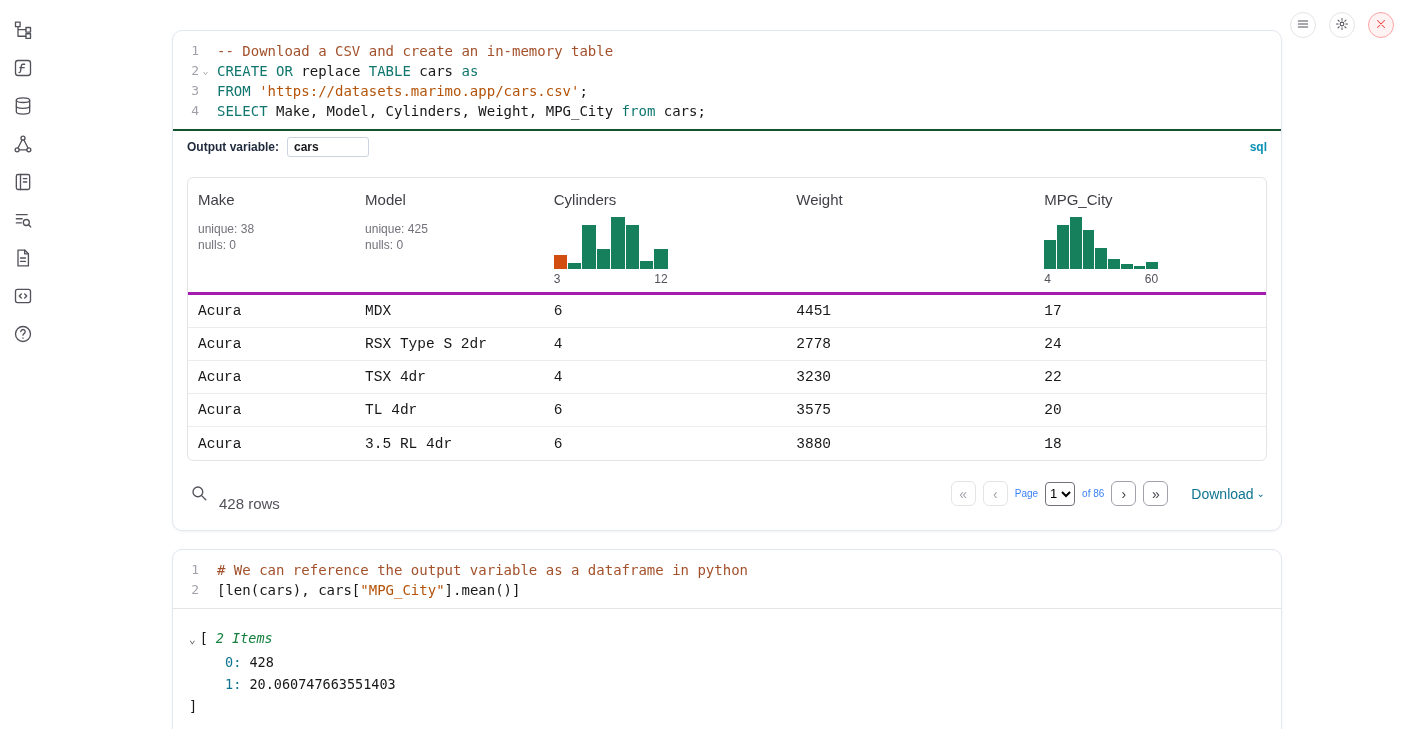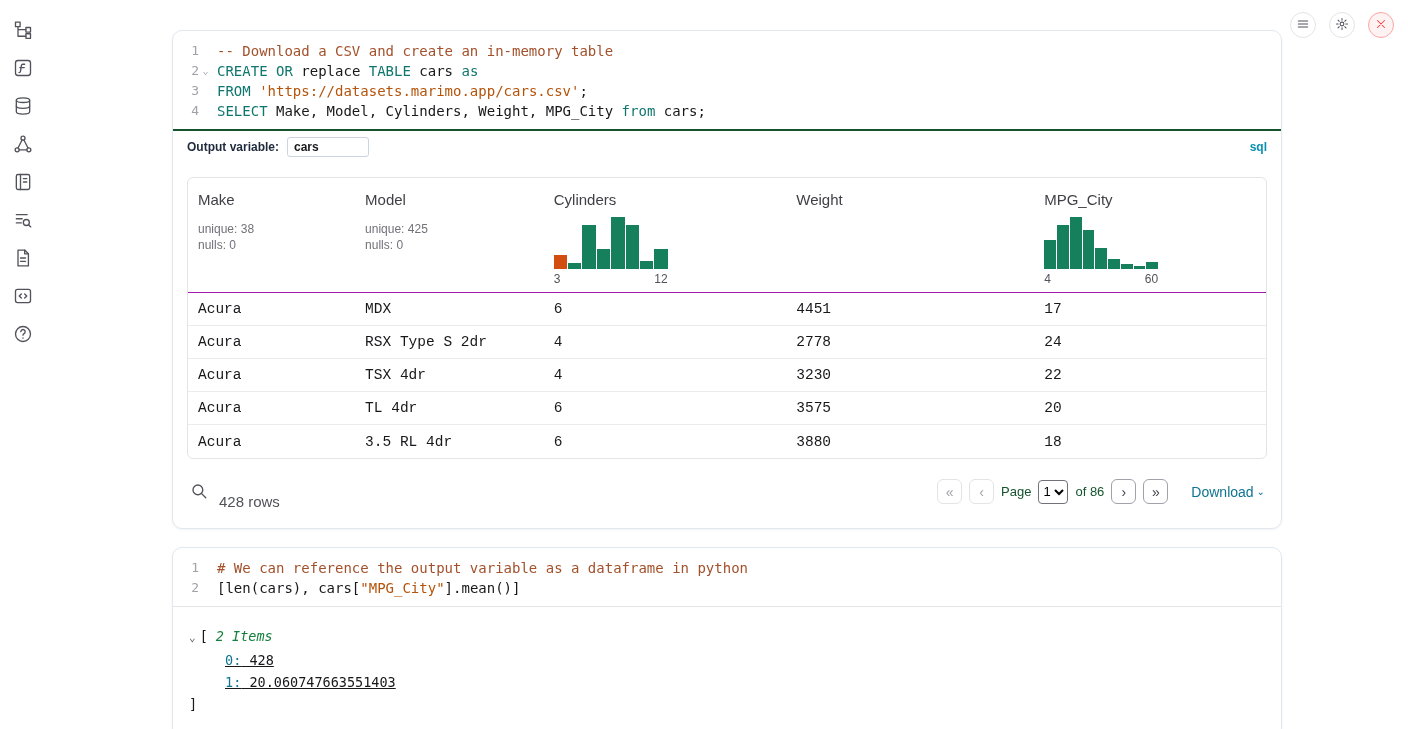--- a/index.html
+++ b/index.html
@@ -33,51 +33,51 @@
 
   
   .outvar-bar { border-top:2px solid #14532d; display:flex; align-items:center; padding:6px 14px; gap:8px; }
   .outvar-label { font-size:12px; font-weight:700; color:#1e293b; }
   .outvar-input { border:1px solid #cbd5e1; border-radius:3px; font-size:12px; font-weight:700; color:#18181b; padding:2px 6px; width:82px; height:20px; font-family:"Liberation Sans",sans-serif; }
   .lang-badge { margin-left:auto; font-size:12px; font-weight:600; color:#0891b2;text-align:center; }
 
   
   .table-section { padding:14px; }
   .table-box { border:1px solid #e4e4e7; border-radius:6px; overflow:hidden; }
-  .thead { display:grid; grid-template-columns:15.5% 17.5% 22.5% 23% 21.5%; border-bottom:1px solid #a21caf; padding:13px 0 6px; }
+  .thead { display:grid; grid-template-columns:15.5% 17.5% 22.5% 23% 21.5%; border-bottom:3px solid #a21caf; padding:13px 0 6px; }
   .tcol { padding-left:10px; }
   .tcol-name { font-size:15px; color:#3f3f46; }
   .tcol-stats { margin-top:13px; font-size:12px; color:#71717a; line-height:16px; }
   .hist-wrap { margin-top:9px; width:114px; }
   .hist { height:52px; display:flex; align-items:flex-end; gap:1px; }
   .bar { flex:1; background:#16805c; }
   .bar-orange { background:#d14d10; }
   .hist-labels { display:flex; justify-content:space-between; font-size:12px; color:#52525b; margin-top:3px; }
   .trow { display:grid; grid-template-columns:15.5% 17.5% 22.5% 23% 21.5%; border-bottom:1px solid #ececee; height:33px; align-items:center; font-size:14.5px; color:#18181b; }
   .trow:last-child { border-bottom:none; }
   .tcell { padding-left:10px;font-family:Liberation Mono, monospace; }
 
   
   .tfooter { display:flex; align-items:center; padding:14px 2px 4px; gap:10px; }
   .search-btn { background:none; border:none; color:#52525b; cursor:pointer; width:20px; height:20px; padding:0; }
   .search-btn svg { width:18px; height:18px; stroke:currentColor; fill:none; stroke-width:1.8; stroke-linecap:round; }
   .row-count { font-size:15px; color:#52525b;margin-top:20px; }
   .pager { margin-left:auto; display:flex; align-items:center; gap:7px; }
   .page-btn { width:25px; height:25px; border:1px solid #e4e4e7; border-radius:6px; background:#fff; display:flex; align-items:center; justify-content:center; font-size:14px; color:#a1a1aa; cursor:pointer; padding:0; line-height:1; }
   .page-btn.active { color:#3f3f46; border-color:#a1a1aa; }
-  .page-text { font-size:13px; color:#14532d; }
+  .page-text { font-size:10px; color:#3b82f6; }
   .page-select { height:24px; border:1px solid #71717a; border-radius:4px; font-size:13px; background:#fff; font-family:"Liberation Sans",sans-serif; }
   .download { display:flex; align-items:center; gap:3px; color:#0e7490; font-size:14px; margin-left:16px; background:none; border:none; cursor:pointer; font-family:"Liberation Sans",sans-serif; }
   .download .chev { font-size:10px; color:#0e7490; }
 
   
   .tree-output { border-top:1px solid #e4e4e7; padding:18px 16px 22px; font-family:"DejaVu Sans Mono",monospace; font-size:13.5px; line-height:22px; color:#18181b; }
   .tree-chevron { color:#52525b; font-size:11px; margin-right:4px; cursor:pointer; }
   .tree-items-label { color:#15803d; font-style:italic; margin-left:8px; }
-  .tree-item { padding-left:36px;text-decoration:underline; }
+  .tree-item { padding-left:36px; }
   .tree-key { color:#0e7490; }
 </style>
 </head>
 <body>
 
 <aside class="sidebar">
   <button class="side-btn"><span><svg viewBox="0 0 24 24">
           <rect x="3" y="2.5" width="5.5" height="5.5"></rect>
           <rect x="15.5" y="9" width="5.5" height="5.5"></rect>
           <rect x="15.5" y="16.5" width="5.5" height="5.5"></rect>

